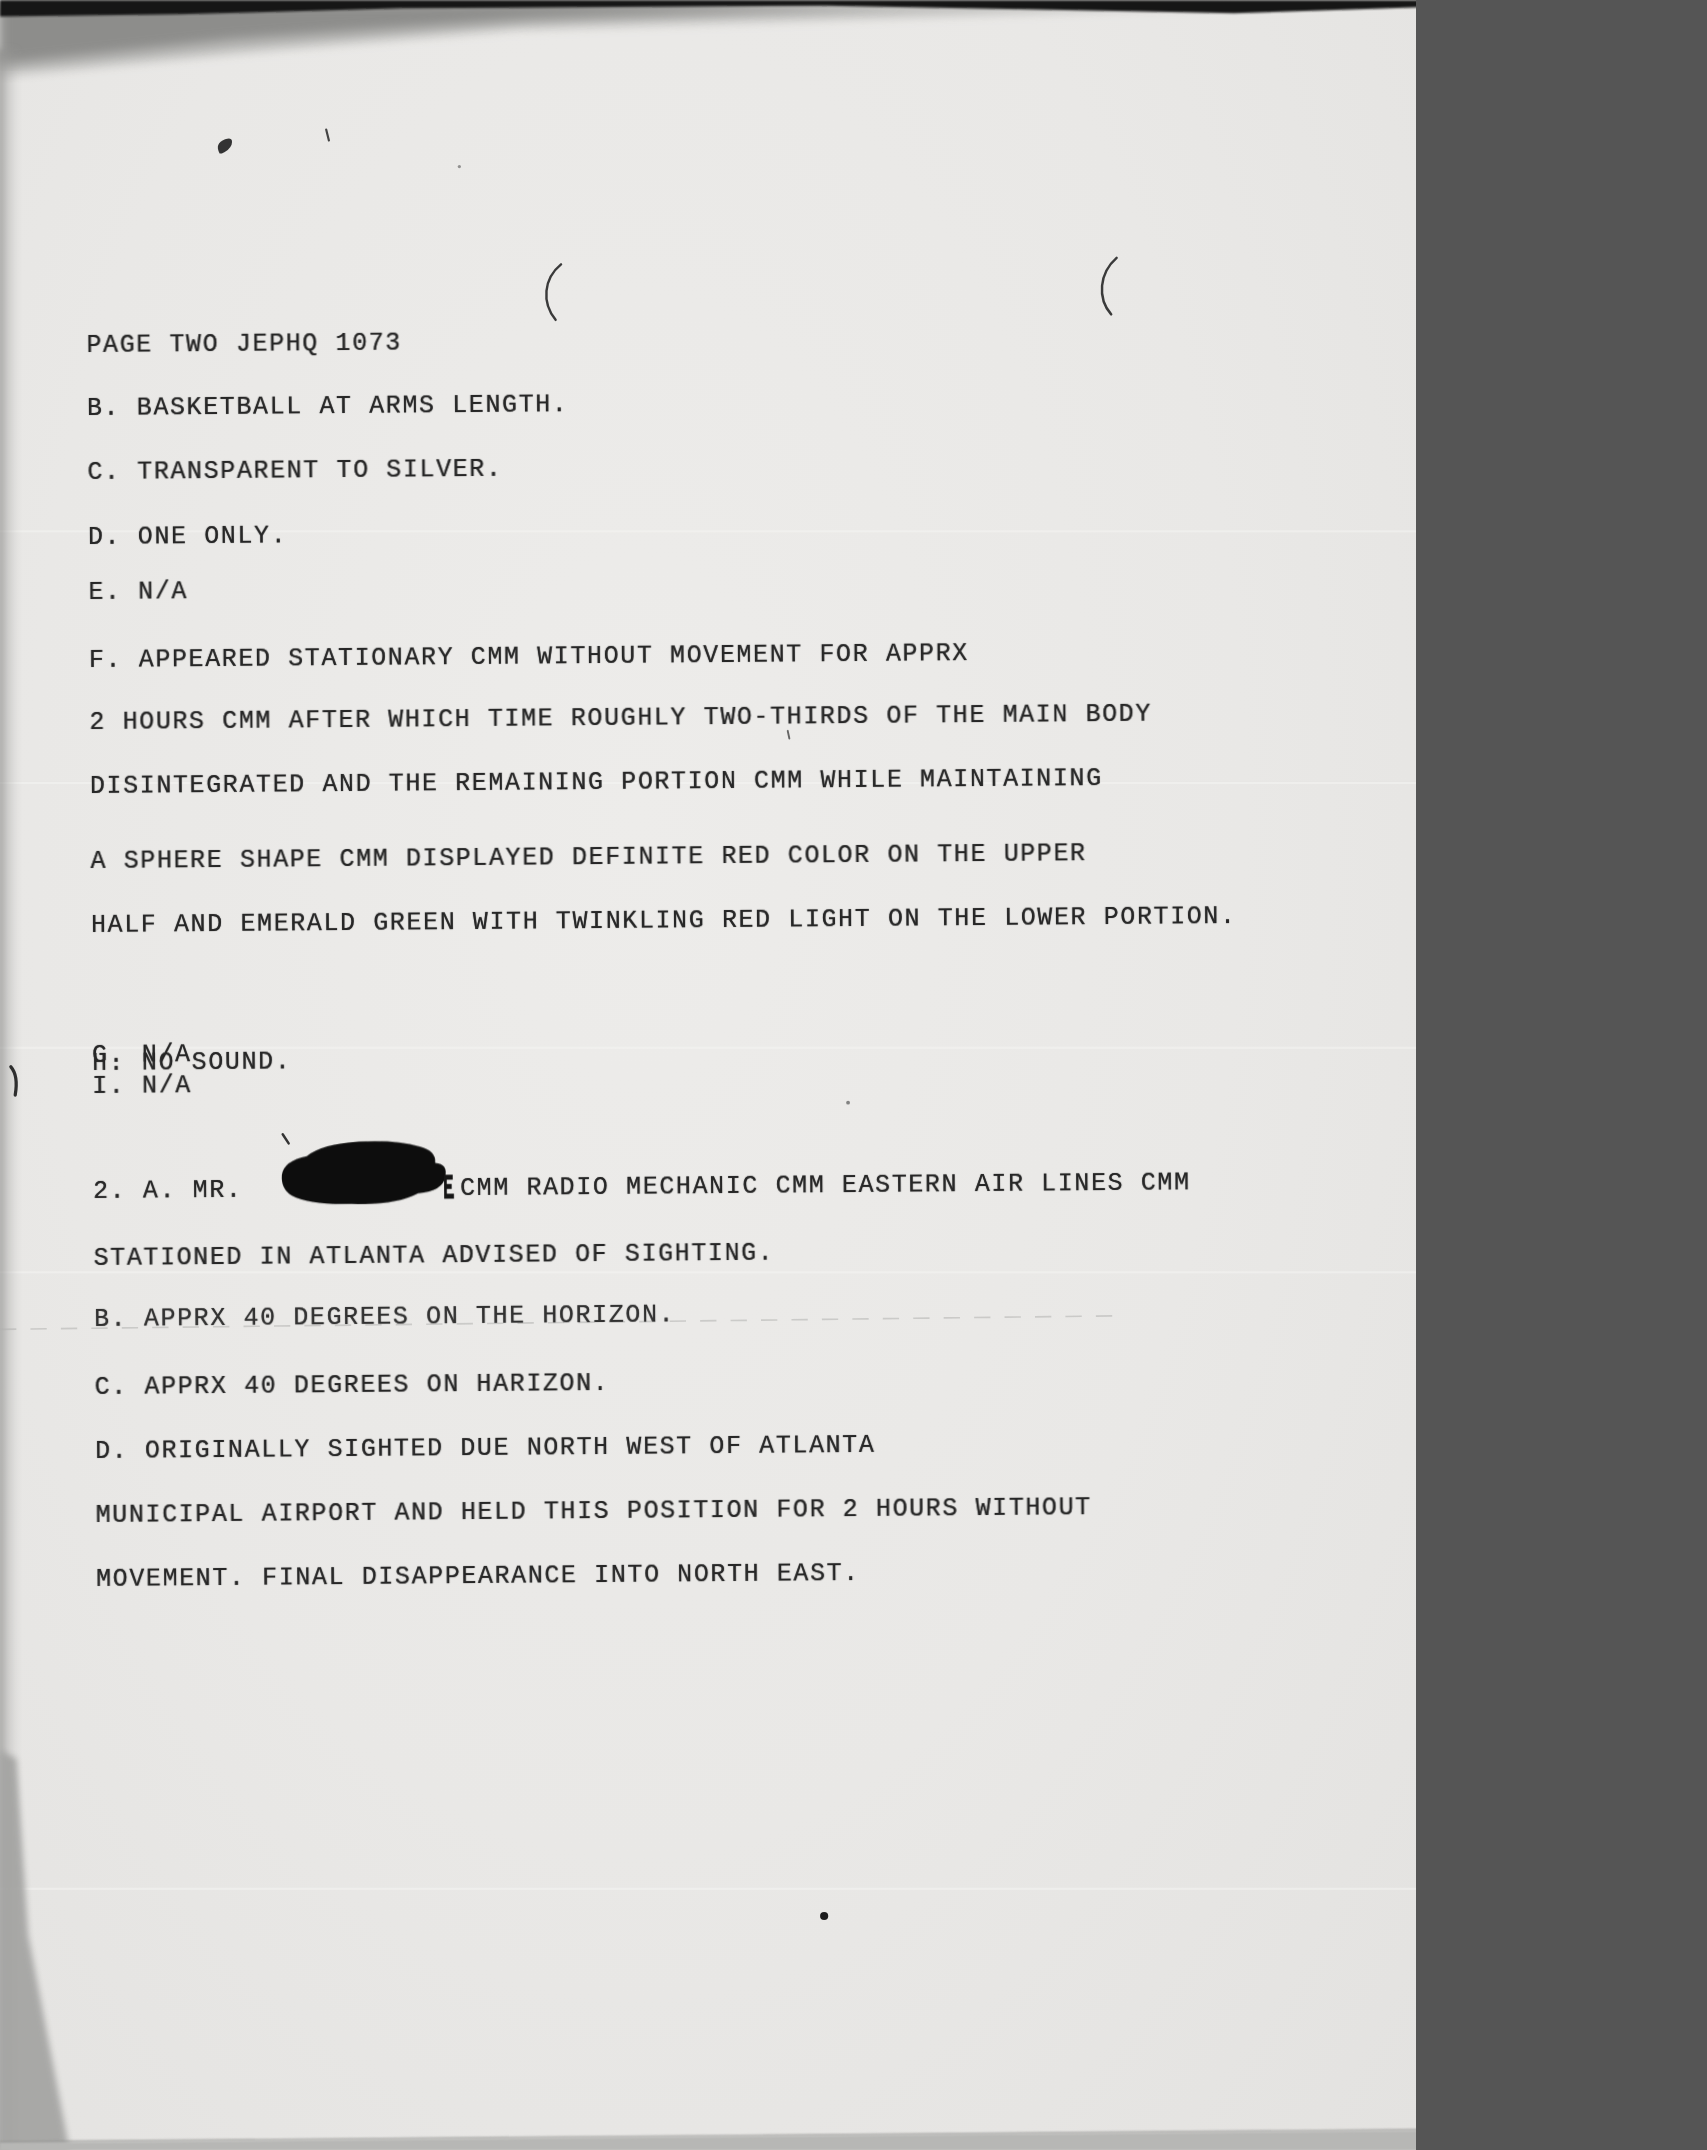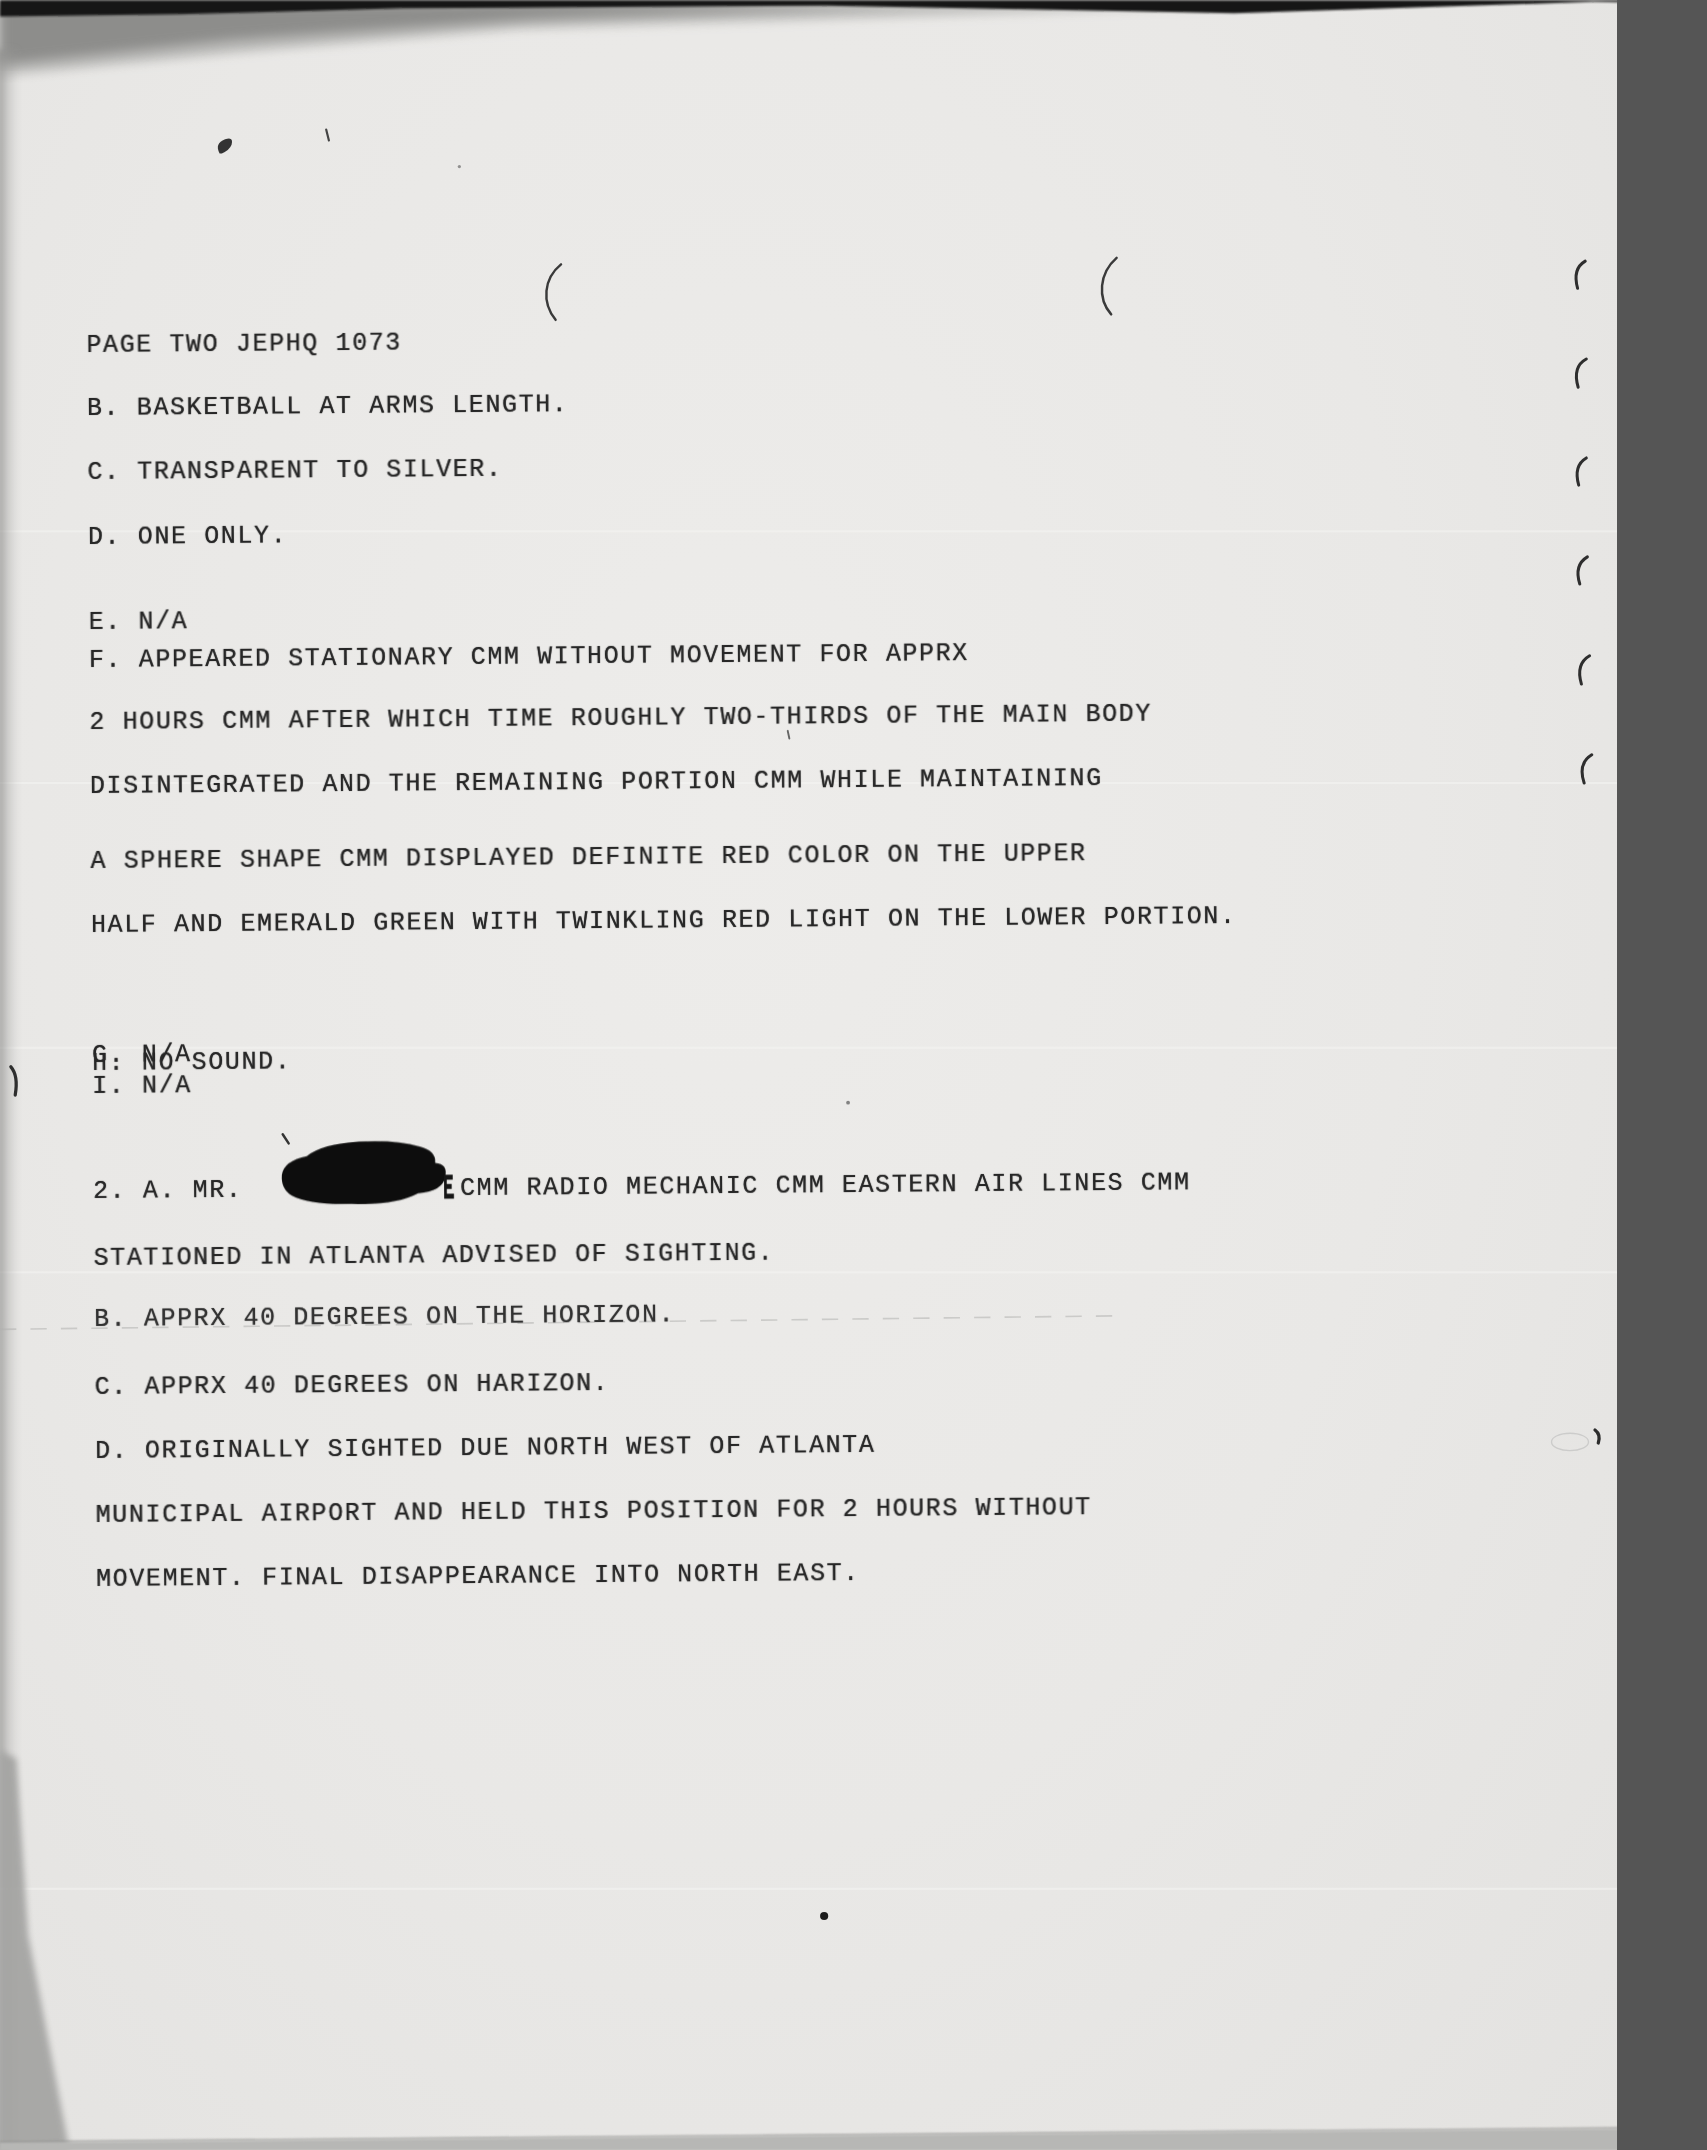--- a/index.html
+++ b/index.html
@@ -1,40 +1,40 @@
 <!DOCTYPE html>
 <html style="font-size:8.7px"><head>
 <meta charset="utf-8">
 <title>Scanned typewritten page</title>
 <style>
   html,body{margin:0;padding:0;background:#555;}
   .page{
     position:relative;
-    width:1617px;height:2151px;
+    width:1416px;height:2151px;
     overflow:hidden;
     background:radial-gradient(ellipse at 45% 38%, #edecea 0%, #e9e8e6 55%, #e3e2e0 100%);
     font-family:"Liberation Mono","DejaVu Sans Mono",monospace;
   }
   .artifacts{position:absolute;inset:0;width:1707px;height:2151px;pointer-events:none;}
   .txt{
     position:absolute;inset:0;
     transform:rotate(-0.45deg);
     transform-origin:92px 924px;
     color:#262626;
     font-size:25px;
     letter-spacing:1.6px;
     line-height:1;
     filter:blur(0.2px);
   }
   .line{
     position:absolute;left:91px;
     white-space:pre;
     text-shadow:0 0 0.9px rgba(35,35,35,0.75), 0.3px 0.4px 0 rgba(35,35,35,0.18);
   }
-  .l1{top:333px}.l2{top:396px}.l3{top:460px}.l4{top:525px}.l5{top:610px}
+  .l1{top:333px}.l2{top:396px}.l3{top:460px}.l4{top:525px}.l5{top:580px}
   .l6{top:648px}.l7{top:710px}.l8{top:774px}.l9{top:849px}.l10{top:913px}
   .l11{top:1043px}.l12{top:1051px}.l13{top:1074px}
   .l14{top:1179px;left:0;width:100%;height:65px}
   .l15{top:1246px}.l16{top:1307px;opacity:.94}.l17{top:1375px}.l18{top:1439px}
   .l19{top:1503px}.l20{top:1567px}
   .l14 .seg{position:absolute;top:0;white-space:pre;
     text-shadow:0 0 0.9px rgba(35,35,35,0.75), 0.3px 0.4px 0 rgba(35,35,35,0.18);}
   .seg-prefix{left:91px}
   .seg-suffix{left:458px}
   .blob{position:absolute;left:269px;top:-43px;width:185px;height:82px;overflow:visible}

